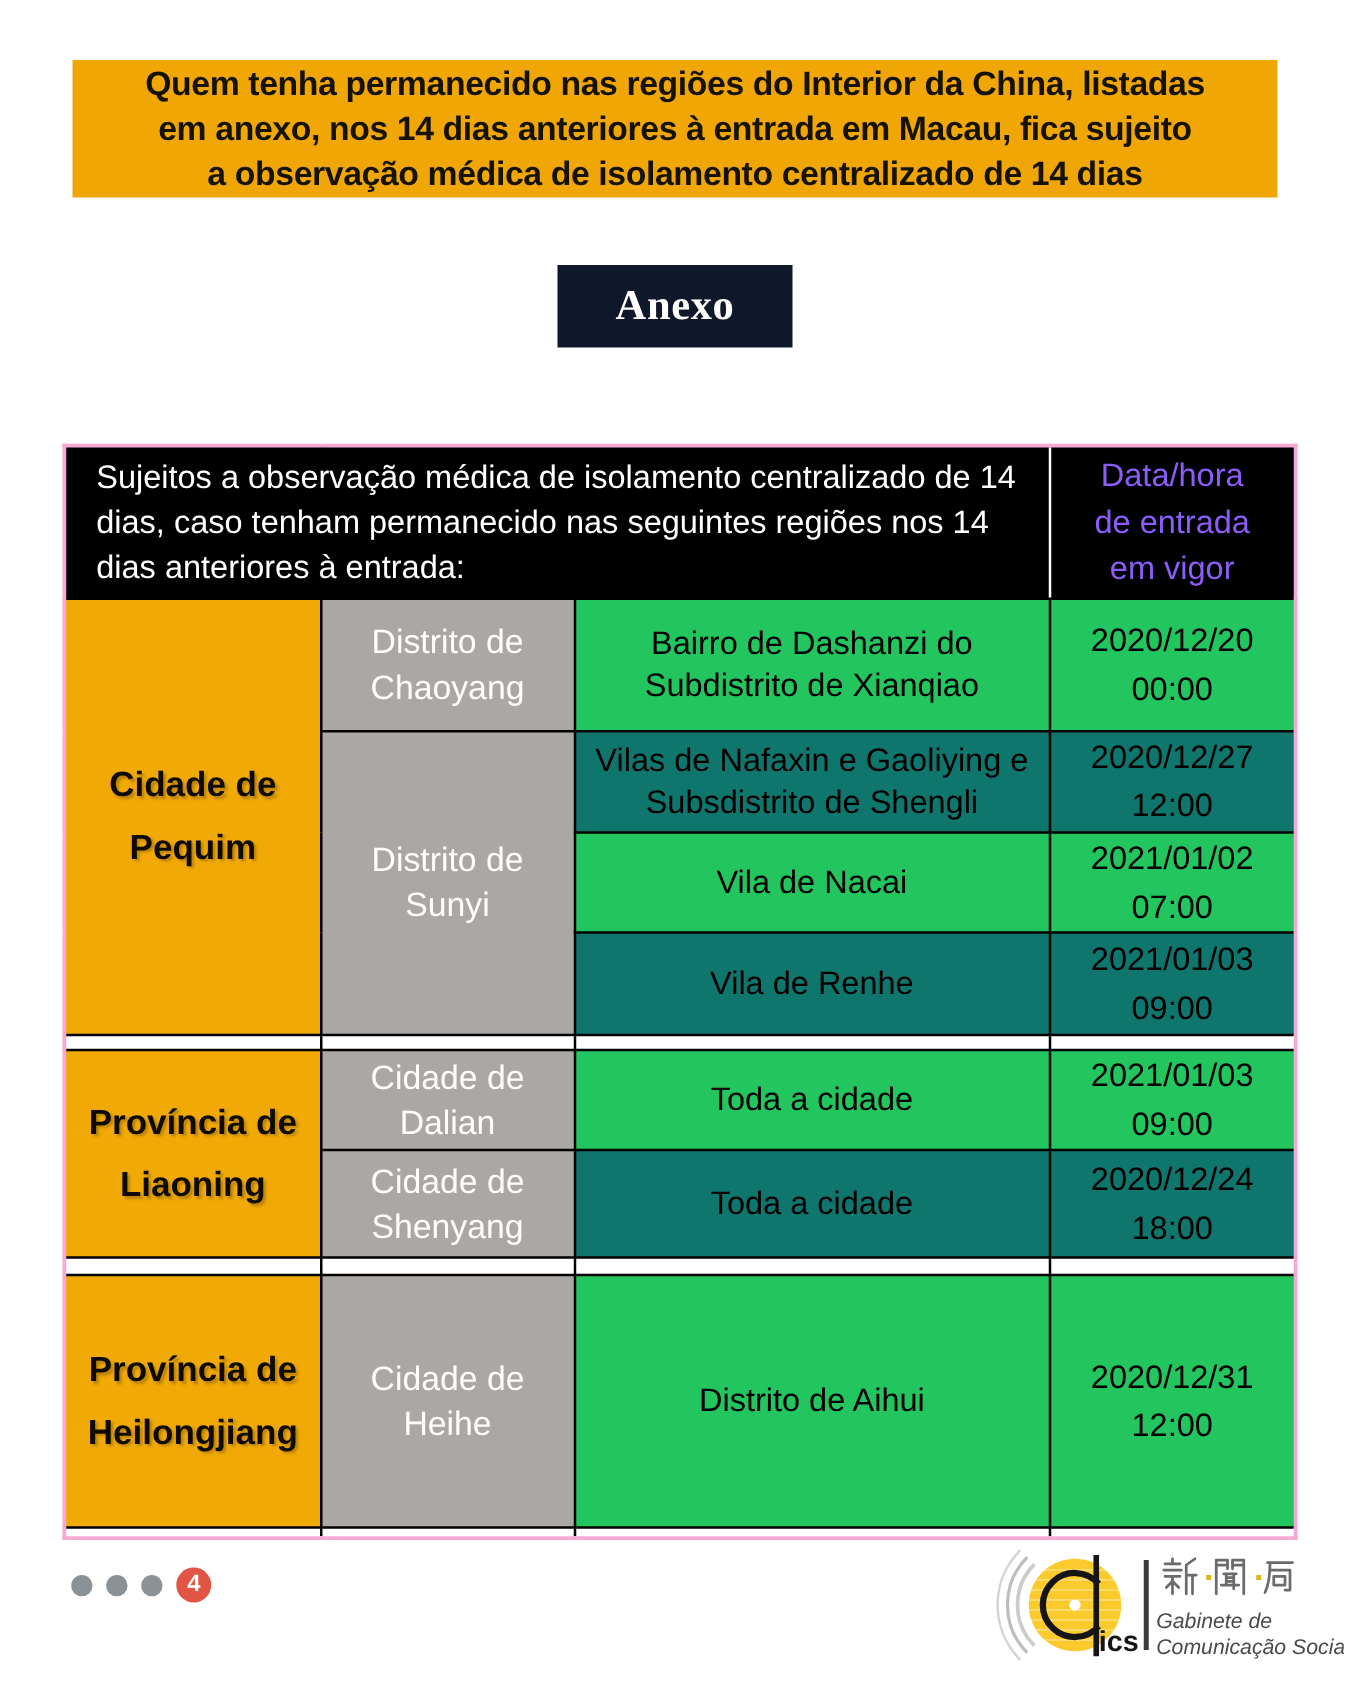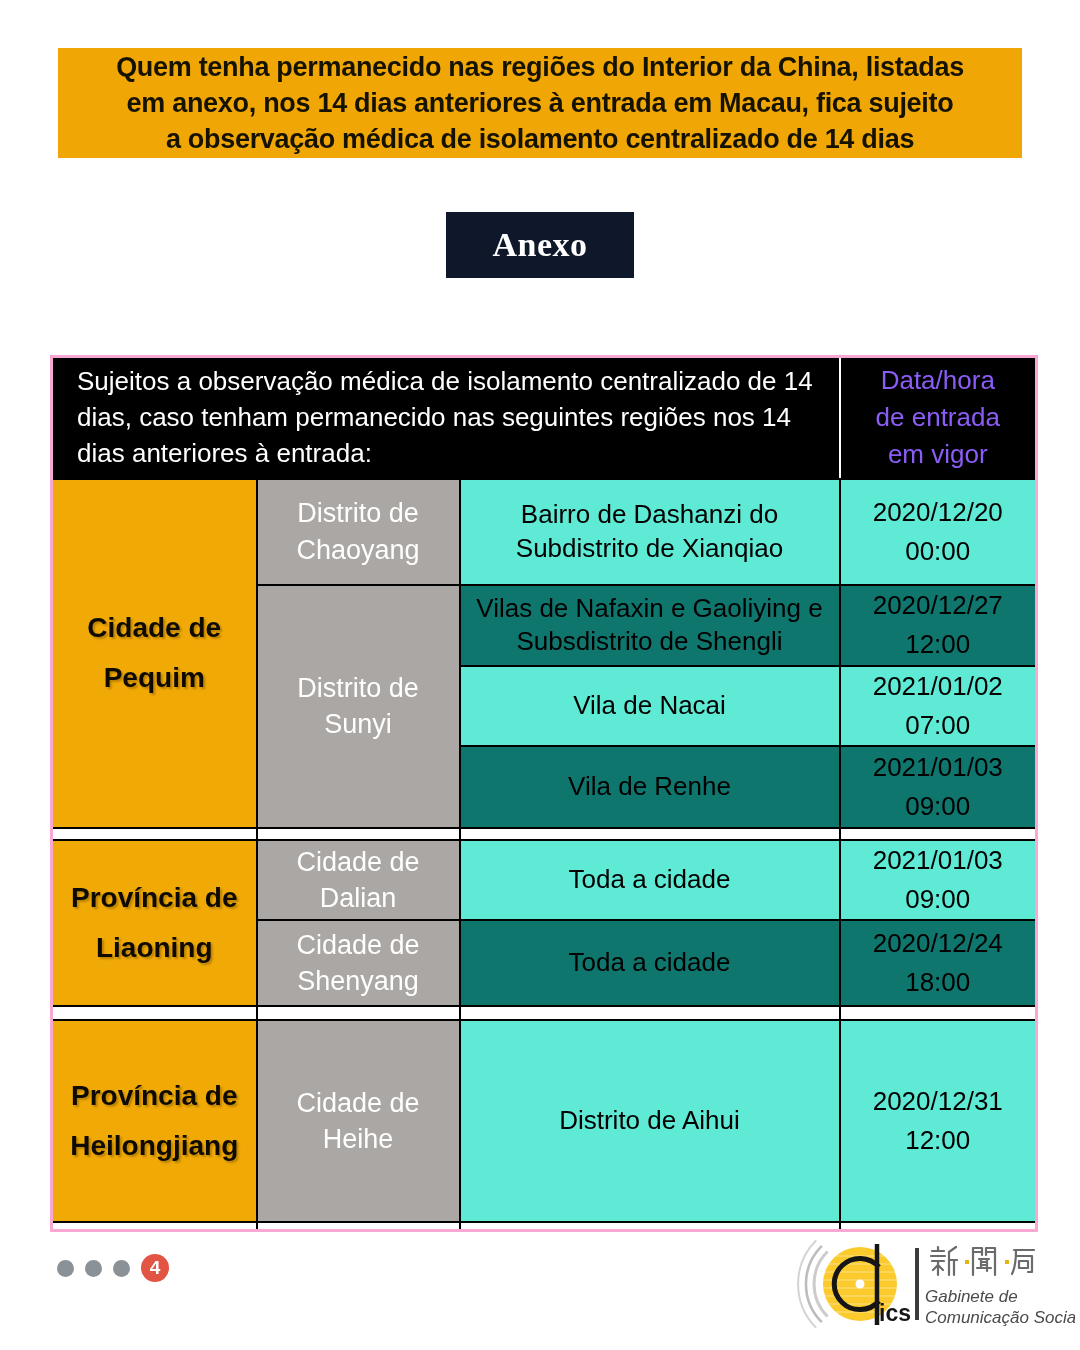--- a/index.html
+++ b/index.html
@@ -44,21 +44,21 @@
     background:#F0A905; color:#0e0a00; font-size:28px; font-weight:bold;
     text-align:center; white-space:pre-line; line-height:1.8;
     text-shadow:2px 2px 2px rgba(90,60,0,0.35);
   }
   td.district {
     background:#ABA7A4; color:#ffffff; font-size:27px;
     text-align:center; white-space:pre-line; line-height:1.35;
   }
   td.area { font-size:26px; color:#000; text-align:center; padding:6px 14px; line-height:1.3; }
   td.dt   { font-size:26px; color:#000; text-align:center; white-space:pre-line; line-height:1.5; }
-  .light { background:#5eead4; }
+  .light { background:#22c55e; }
   .dark  { background:#0f766e; }
   tr.sep td, tr.sliver td { background:#ffffff; padding:0; }
 
   
   .page-indicator { position:absolute; left:57px; top:1254px; display:flex; align-items:center; gap:11px; }
   .dot { width:17px; height:17px; border-radius:50%; background:#8A9298; }
   .badge {
     width:28px; height:28px; border-radius:50%; background:#E25443; color:#fff;
     font-weight:bold; font-size:19px; display:flex; align-items:center; justify-content:center;
   }

